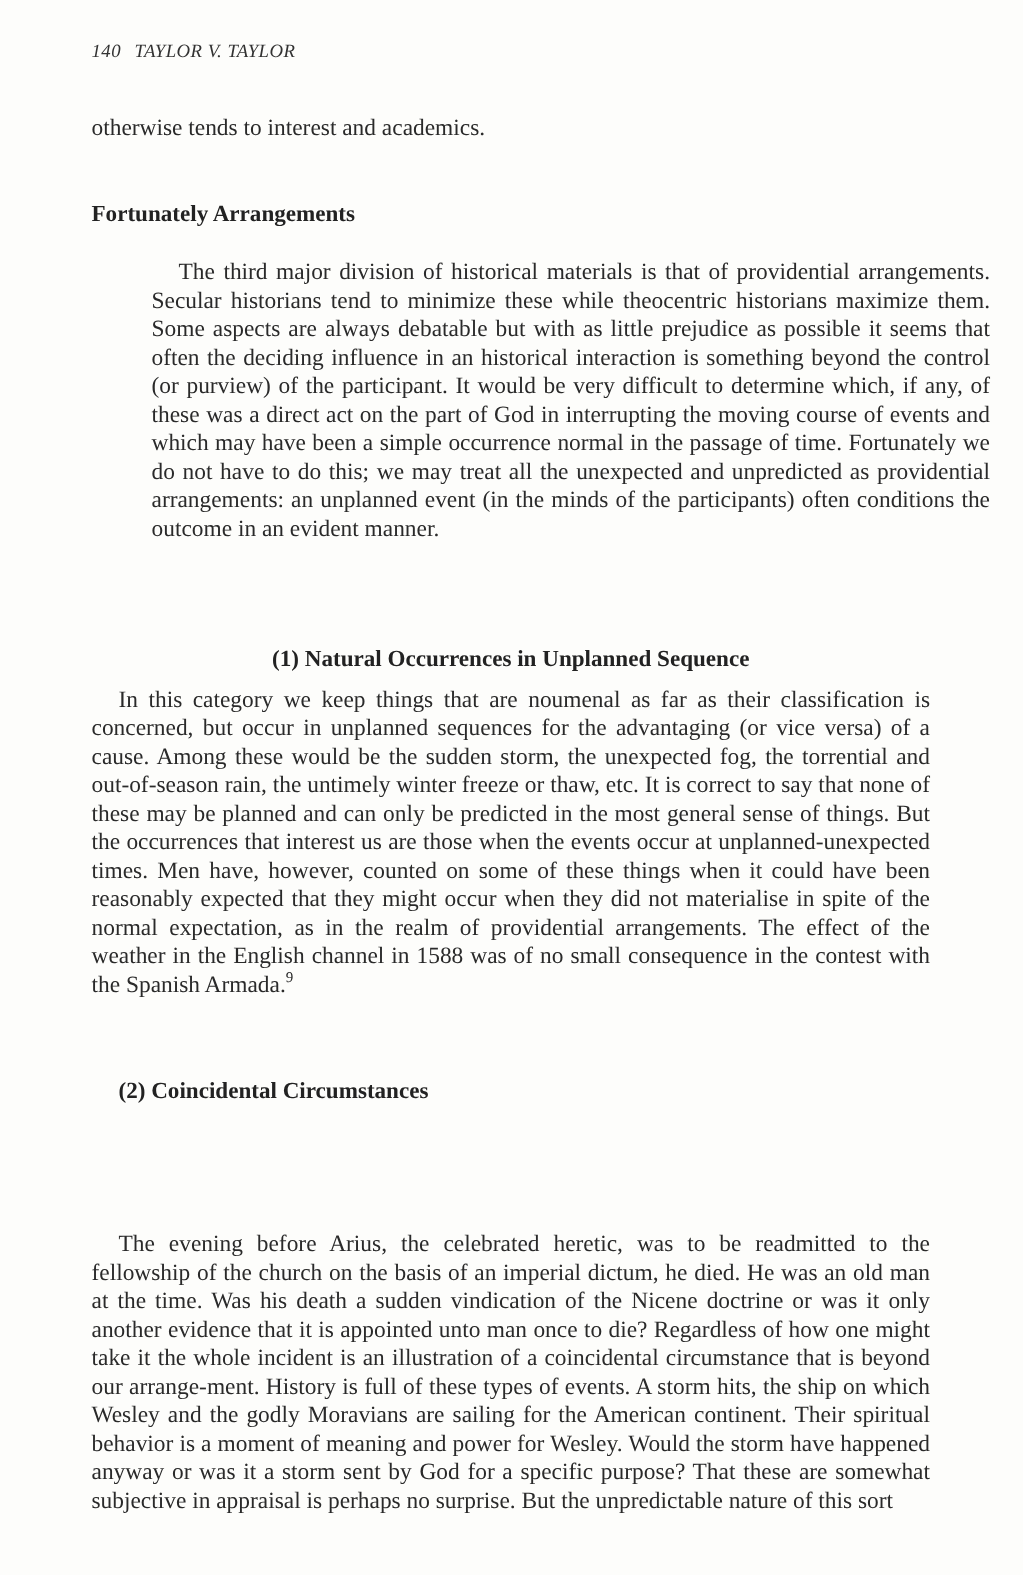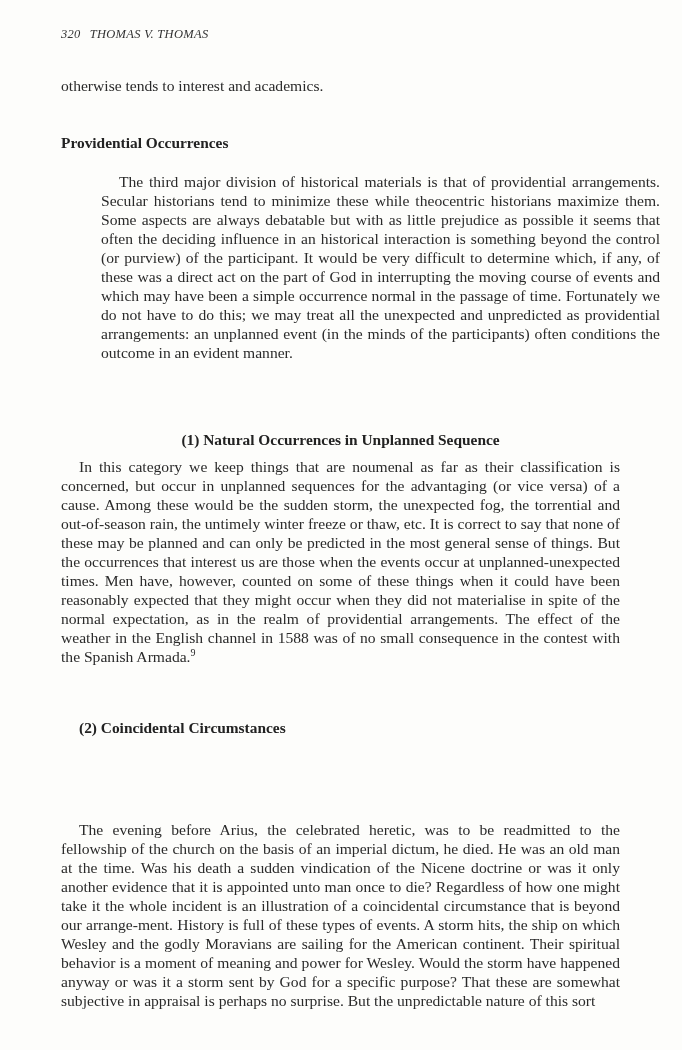--- a/index.html
+++ b/index.html
@@ -47,29 +47,29 @@
     }
     .block { position: absolute; left: 0; width: 559px; }
     sup { font-size: 10px; line-height: 0; }
   </style>
 </head>
 <body>
 
 <div class="page">
 
   <div class="running-head">
-    <span class="pgnum">320</span><span>THOMAS V. THOMAS</span>
+    <span class="pgnum">140</span><span>TAYLOR V. TAYLOR</span>
   </div>
 
   <div class="block" style="top:76px;">
     <p class="para">otherwise tends to interest and academics.</p>
   </div>
 
   <div class="block" style="top:133px;">
-    <h2 class="heading">Providential Occurrences</h2>
+    <h2 class="heading">Fortunately Arrangements</h2>
   </div>
   <div class="block" style="top:172px;margin-left:40px;">
     <p class="para indent">The third major division of historical materials is that of providential arrangements. Secular historians tend to minimize these while theocentric historians maximize them. Some aspects are always debatable but with as little prejudice as possible it seems that often the deciding influence in an historical interaction is something beyond the control (or purview) of the participant. It would be very difficult to determine which, if any, of these was a direct act on the part of God in interrupting the moving course of events and which may have been a simple occurrence normal in the passage of time. Fortunately we do not have to do this; we may treat all the unexpected and unpredicted as providential arrangements: an unplanned event (in the minds of the participants) often conditions the outcome in an evident manner.</p>
   </div>
 
   <div class="block" style="top:430px;text-align:center;">
     <h2 class="heading">(1) Natural Occurrences in Unplanned Sequence</h2>
   </div>
   <div class="block" style="top:457px;">
     <p class="para indent"><span>In this category we keep things that are noumenal as far as their classification is concerned, but occur in unplanned sequences for the advantaging (or vice versa) of a cause. Among these would be the sudden storm, the unexpected fog, the torrential and out-of-season rain, the untimely winter freeze or thaw, etc. It is correct to say that none of these may be planned and can only be predicted in the most general sense of things. But the occurrences that interest us are those when the events occur at unplanned-unexpected times. Men have, however, counted on some of these things when it could have been reasonably expected that they might occur when they did not materialise in spite of the normal expectation, as in the realm of providential arrangements. The effect of the weather in the English channel in 1588 was of no small consequence in the contest with the Spanish Armada.</span><sup>9</sup></p>

